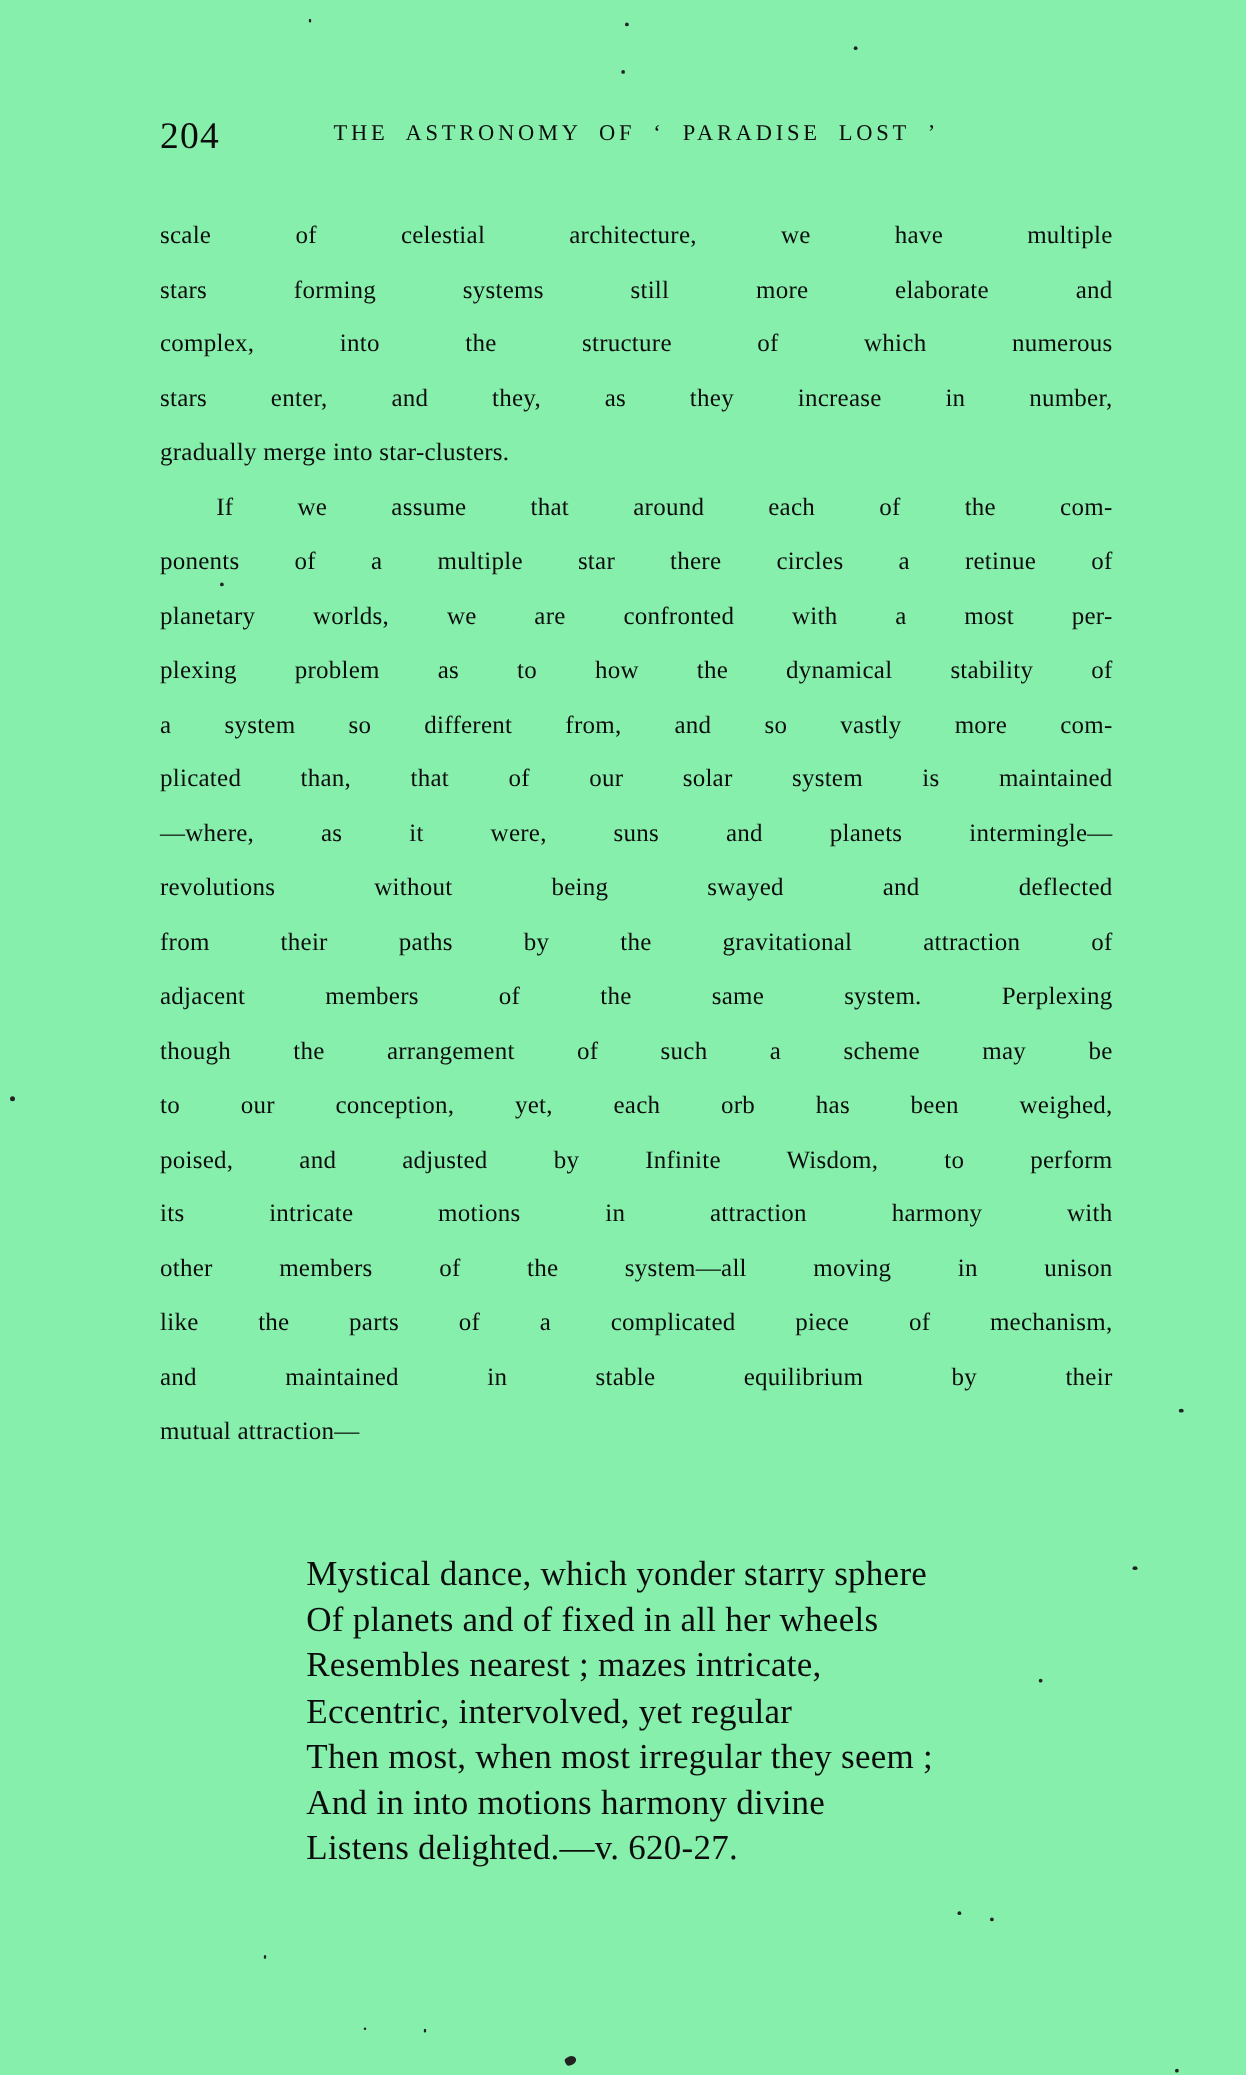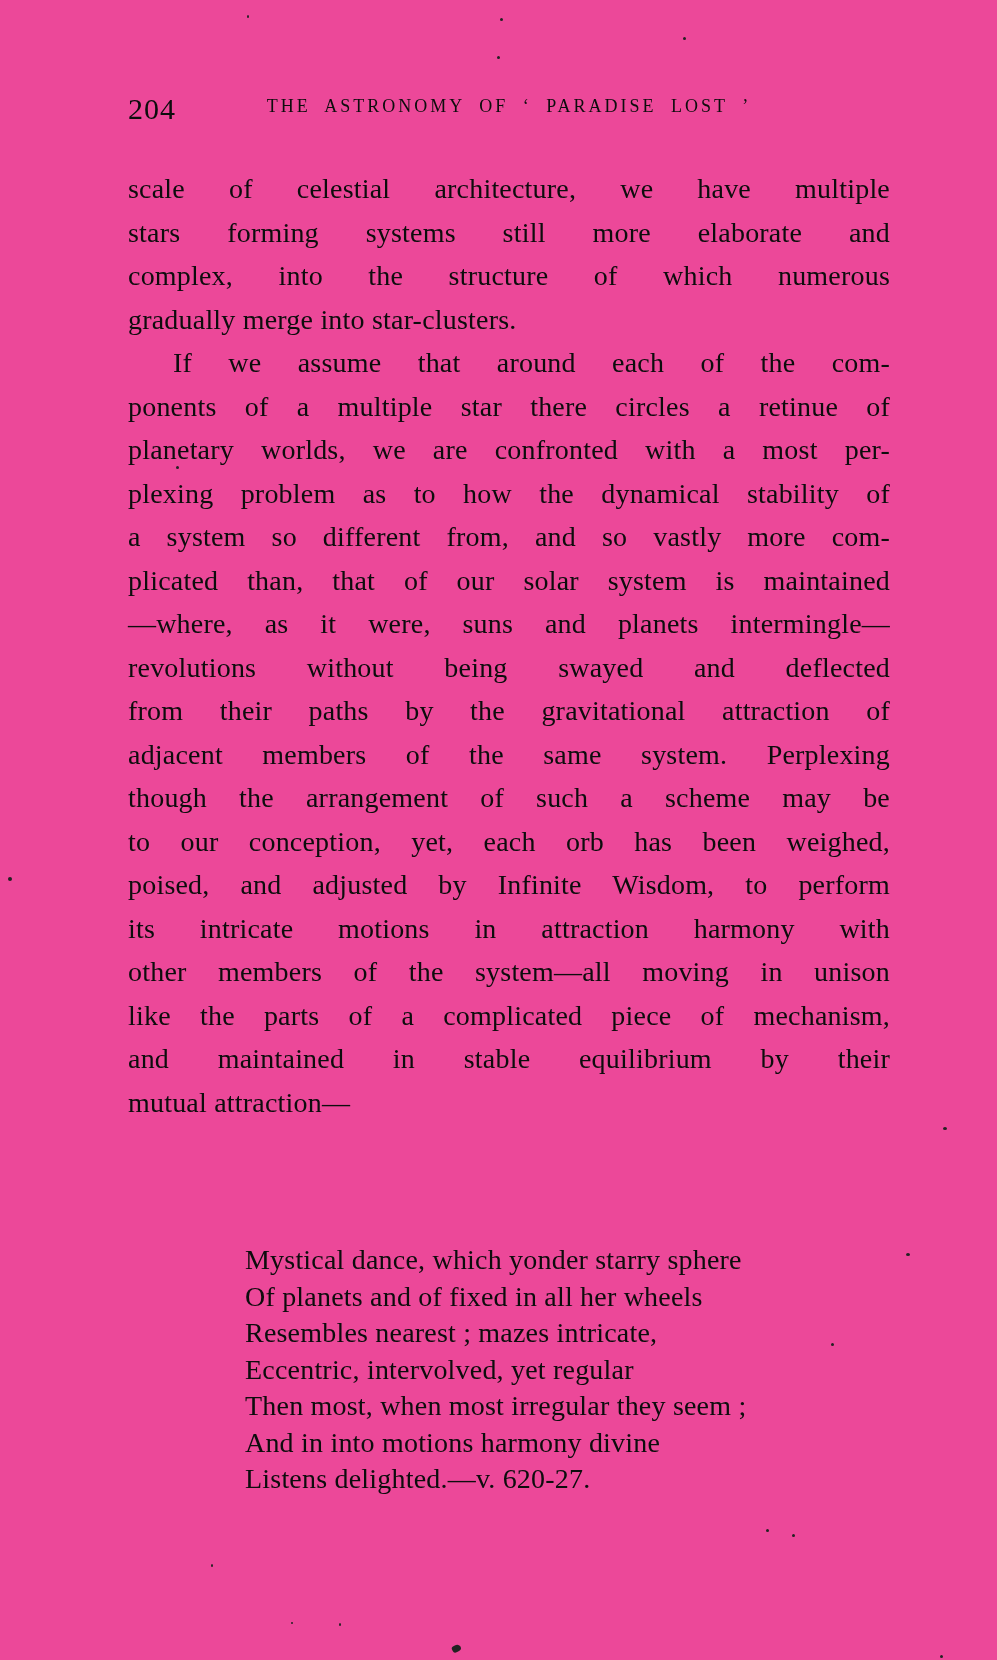--- a/index.html
+++ b/index.html
@@ -1,21 +1,21 @@
 <!DOCTYPE html>
 <html><head>
 <meta charset="utf-8">
 <style>
   * { margin: 0; padding: 0; box-sizing: border-box; }
   html, body { background: #ffffff; }
   .page {
     position: relative;
     width: 997px;
     height: 1660px;
-    background: #ec4899;
+    background: #86efac;
     overflow: hidden;
     font-family: "Liberation Serif", "DejaVu Serif", serif;
     color: #0d0d0d;
   }
   
   .header {
     position: absolute;
     top: 92px;
     left: 128px;
     width: 762px;
@@ -39,21 +39,21 @@
     white-space: nowrap;
   }
   
   .body-text {
     position: absolute;
     top: 167px;
     left: 128px;
     width: 762px;
   }
   .bline {
-    font-size: 28px;
+    font-size: 20px;
     line-height: 43.5px;
     height: 43.5px;
     text-align: justify;
     text-align-last: justify;
     white-space: nowrap;
     letter-spacing: 0.2px;
   }
   .bline.last {
     text-align-last: left;
   }
@@ -92,20 +92,21 @@
 
   <div class="header">
     <span class="page-number">204</span>
     <span class="running-title">THE ASTRONOMY OF ‘ PARADISE LOST ’</span>
   </div>
 
   <div class="body-text">
     <div class="bline">scale of celestial architecture, we have multiple</div>
     <div class="bline">stars forming systems still more elaborate and</div>
     <div class="bline">complex, into the structure of which numerous</div>
+    <div class="bline">stars enter, and they, as they increase in number,</div>
     <div class="bline last">gradually merge into star-clusters.</div>
     <div class="bline indent">If we assume that around each of the com-</div>
     <div class="bline">ponents of a multiple star there circles a retinue of</div>
     <div class="bline">planetary worlds, we are confronted with a most per-</div>
     <div class="bline">plexing problem as to how the dynamical stability of</div>
     <div class="bline">a system so different from, and so vastly more com-</div>
     <div class="bline">plicated than, that of our solar system is maintained</div>
     <div class="bline">—where, as it were, suns and planets intermingle—</div>
     <div class="bline">revolutions without being swayed and deflected</div>
     <div class="bline">from their paths by the gravitational attraction of</div>

